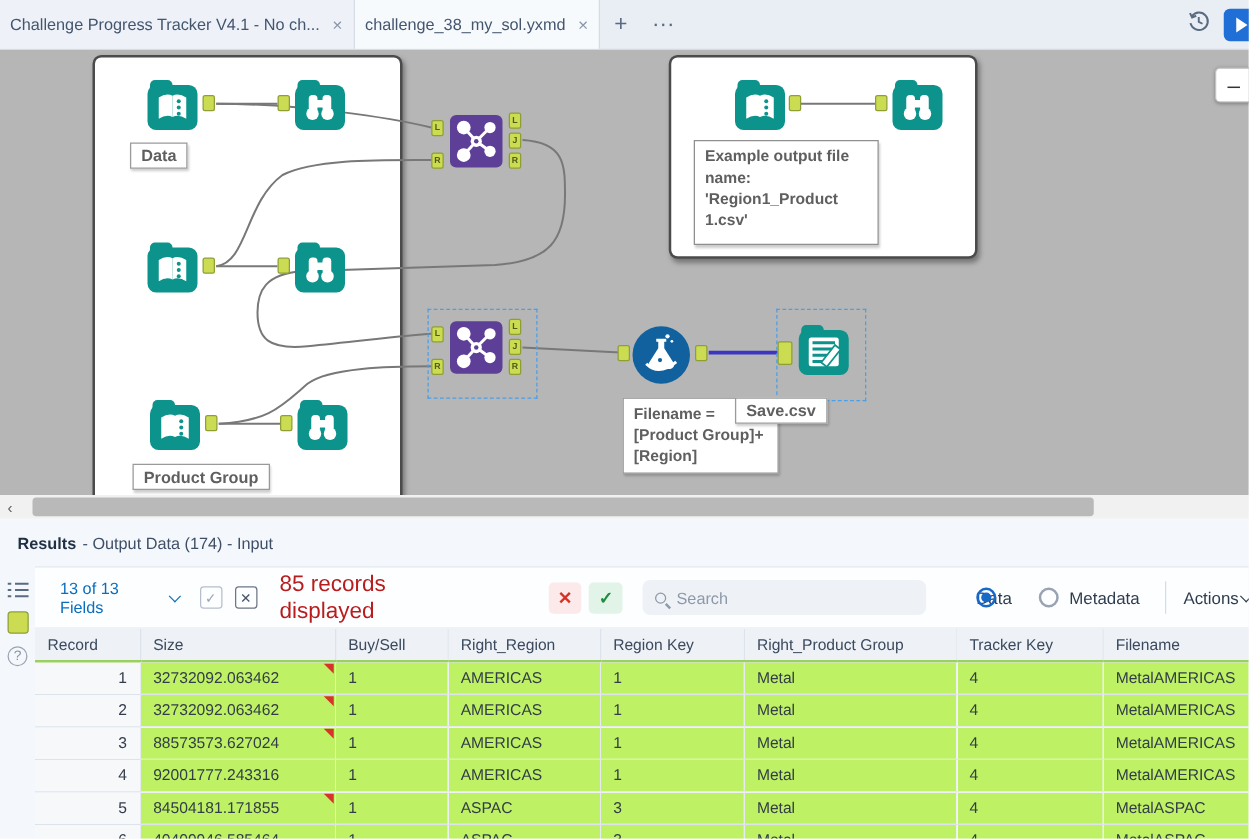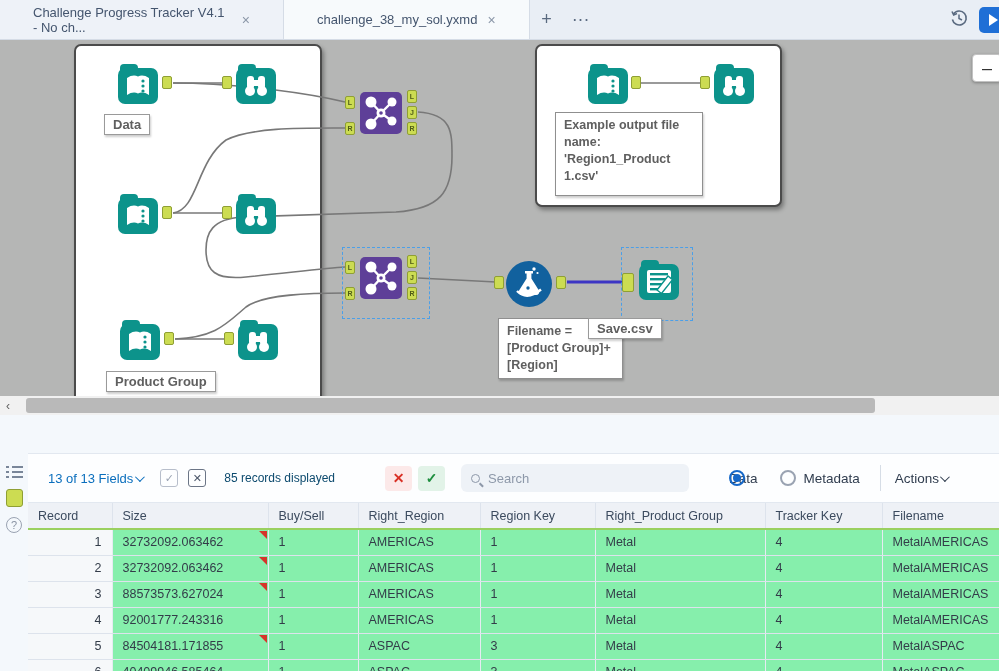--- a/index.html
+++ b/index.html
@@ -1,21 +1,21 @@
 <!DOCTYPE html>
 <html><head>
 <meta charset="utf-8">
 <style>
   * { margin:0; padding:0; box-sizing:border-box; }
   html,body { width:999px; height:671px; overflow:hidden; font-family:"Liberation Sans", sans-serif; background:#fff; }
   .app { position:relative; width:999px; height:671px; overflow:hidden; }
 
   
   .tabbar { position:absolute; left:0; top:0; width:999px; height:40px; background:#e9eef5; border-bottom:1px solid #d5dce6; display:flex; align-items:stretch; }
-  .tab { display:flex; align-items:center; gap:10px; padding:0 33px; font-size:13px; color:#44556e; border-right:1px solid #d5dce6; cursor:default; }
+  .tab { display:flex; align-items:center; gap:10px; padding:0 8px; font-size:13px; color:#44556e; border-right:1px solid #d5dce6; cursor:default; }
   .tab.t1 { background:#eef2f8; width:284px; }
   .tab.t2 { background:#f7fafc; }
   .tab .close { color:#8b97a8; font-size:14px; }
   .iconbtn { width:34px; display:flex; align-items:center; justify-content:center; color:#5a6a80; font-size:18px; }
   .tab-right { margin-left:auto; display:flex; align-items:center; gap:10px; padding-right:0; }
   .runbtn { width:26px; height:26px; background:#1f6fd6; border-radius:5px 0 0 5px; display:flex; align-items:center; justify-content:center; margin-right:-6px; }
   .runbtn .play { width:0; height:0; border-left:9px solid #fff; border-top:6px solid transparent; border-bottom:6px solid transparent; margin-left:2px; }
 
   
   .canvas { position:absolute; left:0; top:40px; width:999px; height:356px; background:#b5b6b5; overflow:hidden; }
@@ -43,39 +43,39 @@
   .r-body { position:absolute; left:0; top:38px; right:0; bottom:0; }
   .gutter { position:absolute; left:0; top:0; width:28px; bottom:0; display:flex; flex-direction:column; align-items:center; padding-top:12px; gap:10px; }
   .g-green { width:17px; height:18px; background:#ccdc52; border:1px solid #8f9f34; border-radius:3px; }
   .g-q { width:16px; height:16px; border:1.5px solid #9aa3b2; border-radius:50%; color:#8a94a4; font-size:11px; display:flex; align-items:center; justify-content:center; }
 
   .r-toolbar { position:absolute; left:28px; right:0; top:0; height:50px; background:#fdfeff; border-top:1px solid #e2e8f0; border-bottom:1px solid #e2e8f0; display:flex; align-items:center; padding-left:20px; }
   .fields { color:#0a6ebd; font-size:13px; display:flex; align-items:center; gap:2px; }
   .chev { width:7px; height:7px; border-right:1.6px solid currentColor; border-bottom:1.6px solid currentColor; transform:rotate(45deg) translateY(-2px); }
   .tbox { width:18px; height:18px; border:1.6px solid #b7becb; border-radius:3px; display:flex; align-items:center; justify-content:center; font-size:11px; color:#9aa3b2; margin-left:18px; }
   .tbox.x { border-color:#6b7586; color:#4a5568; margin-left:10px; }
-  .records { margin-left:18px; font-size:12px; color:#0c4a6e; }
+  .records { margin-left:18px; font-size:18px; color:#b91c1c; }
   .btn-x { margin-left:50px; width:27px; height:25px; background:#fce9e9; border-radius:4px; color:#d93025; font-size:14px; font-weight:bold; display:flex; align-items:center; justify-content:center; }
   .btn-ok { margin-left:6px; width:27px; height:25px; background:#e2f3e8; border-radius:4px; color:#1e8e3e; font-size:14px; font-weight:bold; display:flex; align-items:center; justify-content:center; }
   .search { margin-left:16px; width:228px; height:28px; background:#eef2f7; border-radius:6px; display:flex; align-items:center; padding:0 10px; gap:8px; }
   .search .mag { width:9px; height:9px; border:1.6px solid #8d98a9; border-radius:50%; position:relative; flex:none; }
   .search .mag::after { content:''; position:absolute; width:5px; height:1.6px; background:#8d98a9; transform:rotate(45deg); left:7px; top:9px; }
   .search input { border:none; outline:none; background:transparent; font-size:13px; color:#44505f; width:170px; font-family:"Liberation Sans",sans-serif; }
   .search input::placeholder { color:#8d98a9; }
   .radio-g { margin-left:40px; display:flex; align-items:center; gap:8px; font-size:13.5px; color:#2f3c4e; }
   .radio { width:16px; height:16px; border:2px solid #9aa3b2; border-radius:50%; }
   .radio.sel { border-color:#1668c9; display:flex; align-items:center; justify-content:center; }
   .radio.sel::after { content:''; width:8px; height:8px; background:#1668c9; border-radius:50%; }
   .vdiv { width:1px; height:26px; background:#d6dde6; margin:0 14px 0 20px; }
   .actions { font-size:13.5px; color:#2f3c4e; display:flex; align-items:center; gap:1px; }
 
   .r-table { position:absolute; left:28px; top:50px; right:0; bottom:0; background:#fff; overflow:hidden; }
   table { border-collapse:collapse; table-layout:fixed; width:971px; font-size:12.5px; color:#333c49; }
   th { height:26px; background:#eef1f6; color:#3b4a5e; font-weight:normal; text-align:left; padding:0 10px; border-right:1px solid #dde3ec; border-bottom:2px solid #9ad05f; white-space:nowrap; overflow:hidden; }
-  td { height:26px; padding:0 10px; border-right:1px solid #e6ebf2; border-bottom:1px solid #dde3ec; white-space:nowrap; overflow:hidden; position:relative; background:#86efac; }
+  td { height:26px; padding:0 10px; border-right:1px solid #e6ebf2; border-bottom:1px solid #dde3ec; white-space:nowrap; overflow:hidden; position:relative; background:#bef264; }
   td.rec { text-align:right; background:#f6f8fa; color:#333c49; }
   td.flag::before { content:''; position:absolute; top:1px; right:1px; border-top:8px solid #d6342a; border-left:8px solid transparent; }
 </style>
 </head>
 <body>
 
 <div class="app">
 
   <div class="tabbar">
     <div class="tab t1">
@@ -312,20 +312,24 @@
 
     <div class="minusbtn" style="left:972px; top:14px;">–</div>
   </div>
 
   <div class="hscroll">
     <div class="arrow">‹</div>
     <div class="thumb"></div>
   </div>
 
   <div class="results">
+    <div class="r-title">
+      <b>Results</b>
+      <span>- Output Data (174) - Input</span>
+    </div>
     <div class="r-body">
       <div class="gutter">
         <svg width="17" height="14" viewBox="0 0 17 14">
             <g stroke="#5a6a80" stroke-width="1.6">
               <line x1="0" y1="2" x2="3" y2="2"></line>
               <line x1="6" y1="2" x2="17" y2="2"></line>
               <line x1="0" y1="7" x2="3" y2="7"></line>
               <line x1="6" y1="7" x2="17" y2="7"></line>
               <line x1="0" y1="12" x2="3" y2="12"></line>
               <line x1="6" y1="12" x2="17" y2="12"></line>

